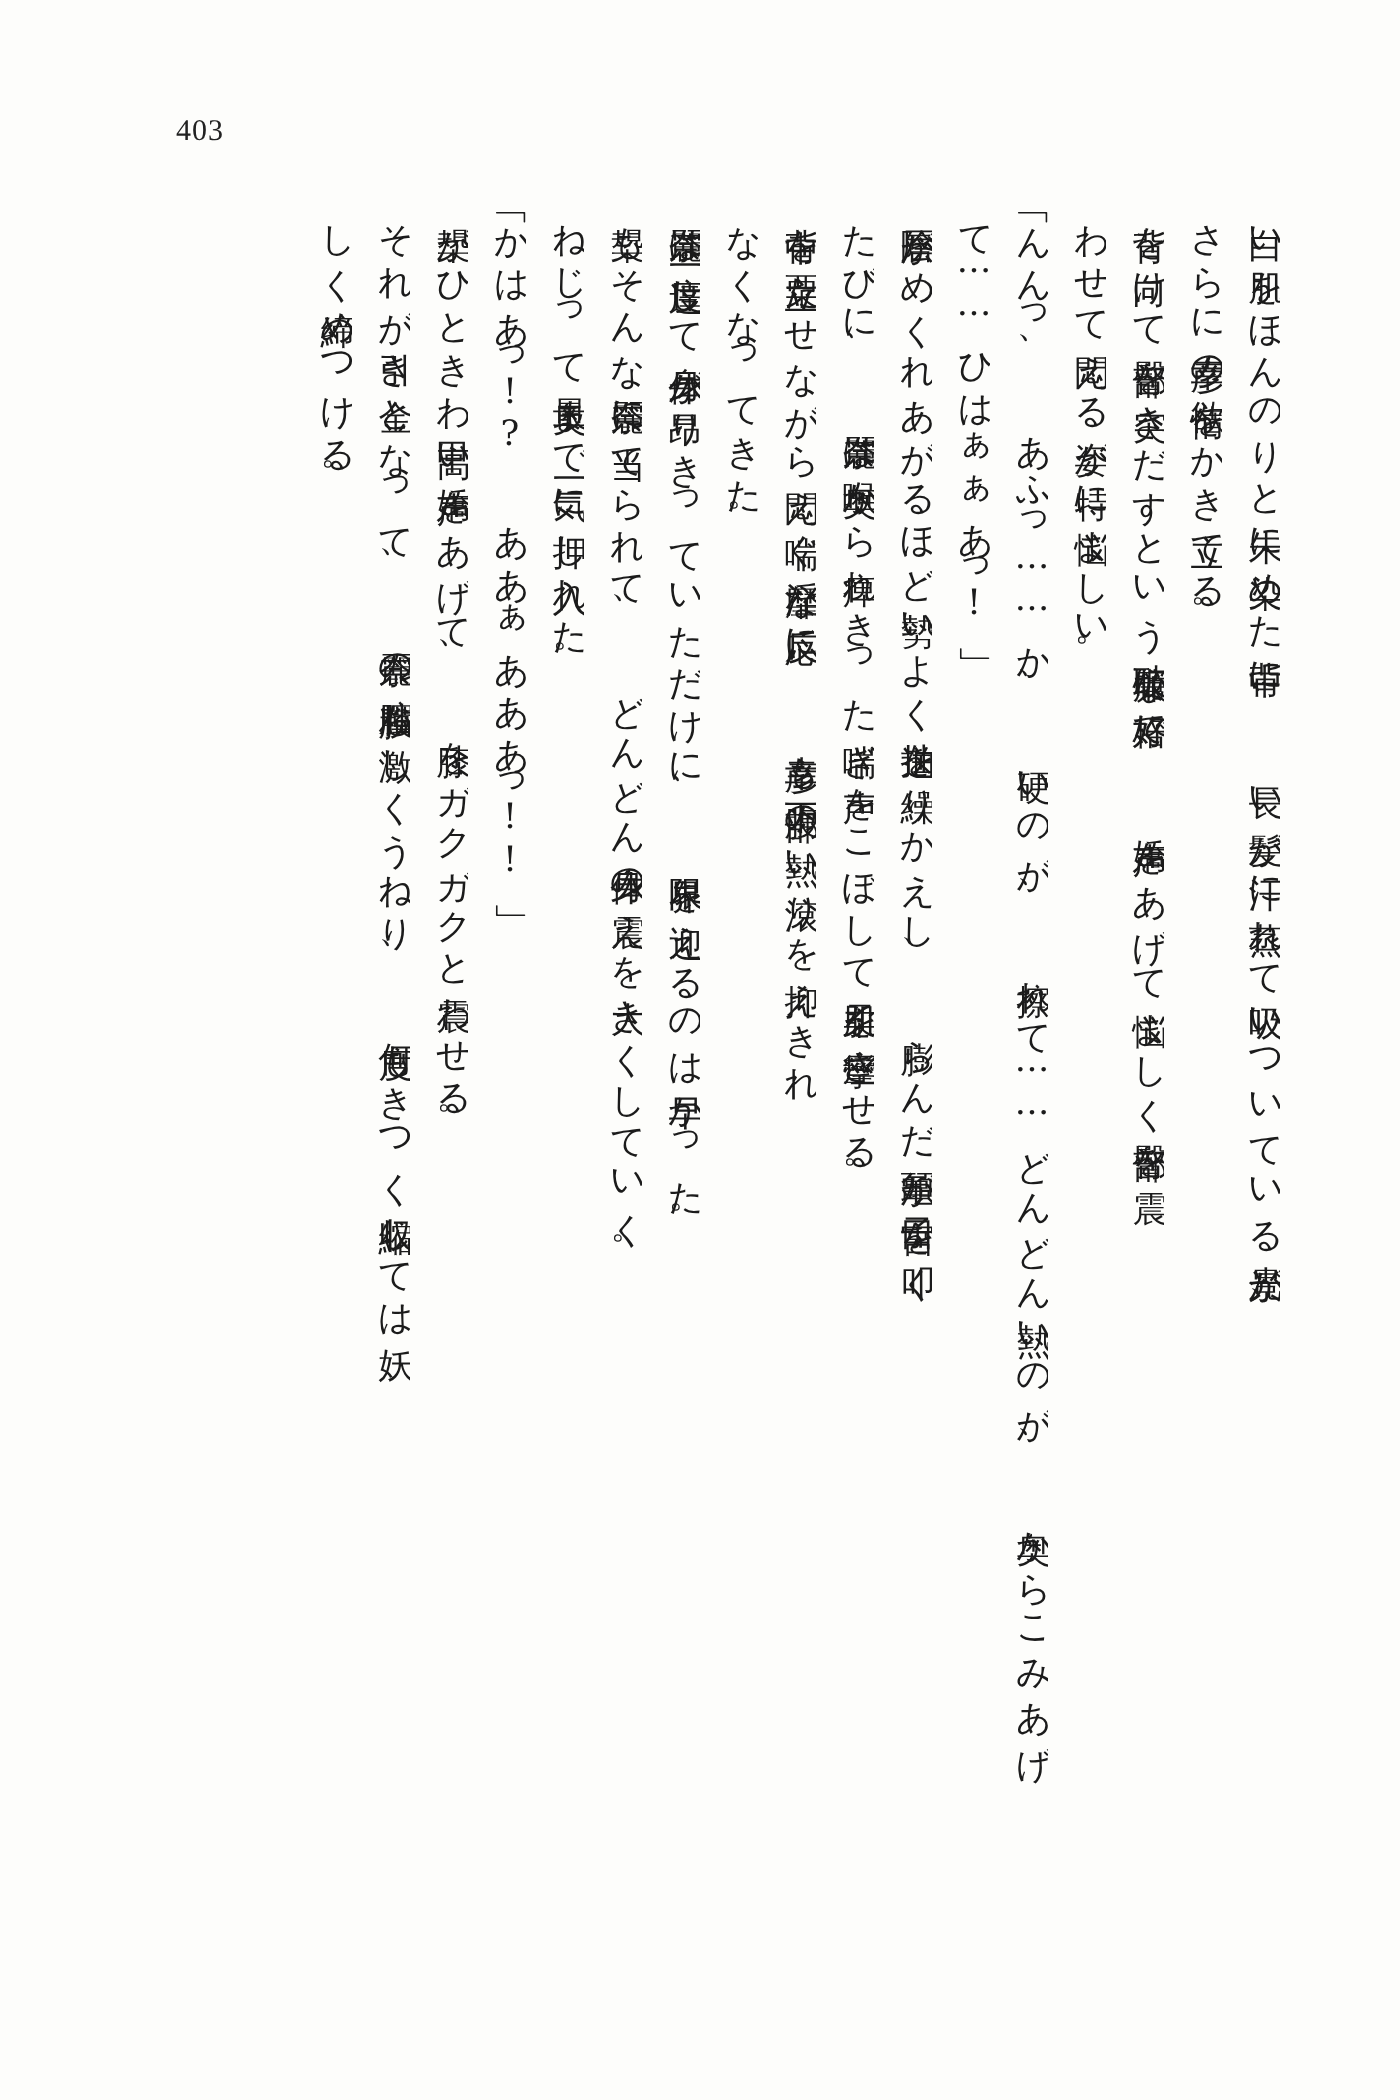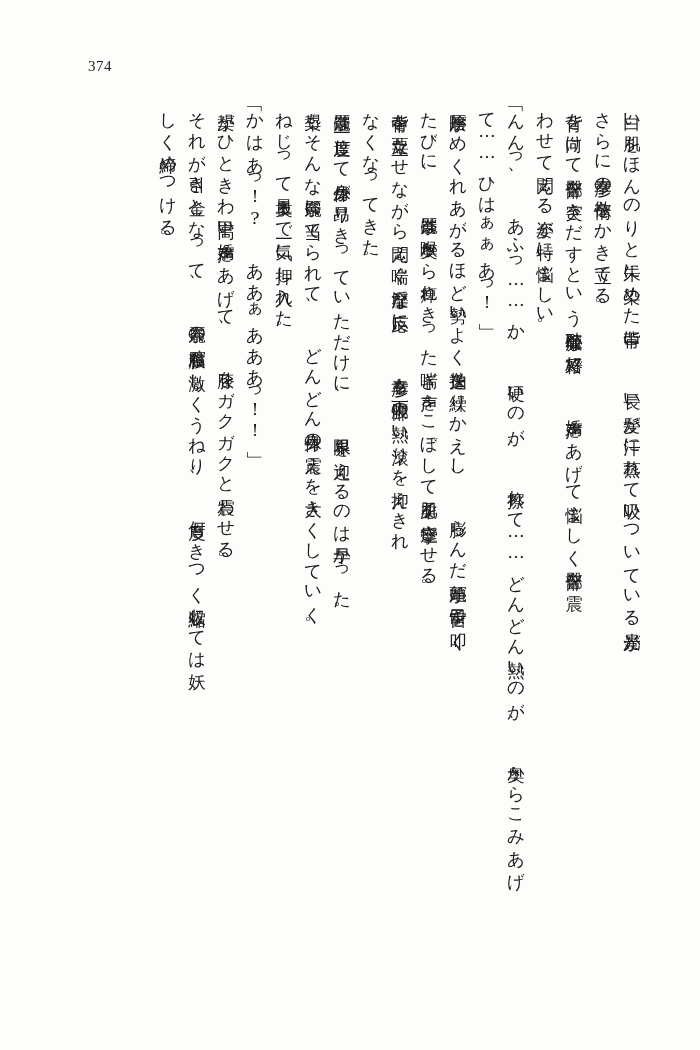--- a/index.html
+++ b/index.html
@@ -54,21 +54,21 @@
     font-family: "DejaVu Serif", "Liberation Serif", serif;
     white-space: pre;
     overflow: hidden;
   }
 </style>
 </head>
 <body>
 
 <div class="page">
 
-  <div class="page-number">374</div>
+  <div class="page-number">403</div>
 
   <div class="text-body">
     <div class="vline">白い肌をほんのりと朱に染めた背中に、 長い髪が汗に蒸れて吸いついている光景が、</div>
     <div class="vline">さらに幸彦の欲情をかき立てる。</div>
     <div class="vline">背を向けて臀部を突きだすという破廉恥な格好で、 嬌声をあげて悩ましく臀部を震</div>
     <div class="vline">わせて悶える姿が特に悩ましい。</div>
     <div class="vline">「んんっ、 あふっ……か、 硬いのが、 擦れて……どんどん熱いのが、 奥からこみあげ</div>
     <div class="vline">て……ひはぁぁあっ!」</div>
     <div class="vline">陰唇がめくれあがるほど勢いよく抽送を繰りかえし、 膨らんだ亀頭が子宮口を叩く</div>
     <div class="vline">たびに、 麗奈は喉奥から痺れきった喘ぎ声をこぼして柔肌を痙攣させる。</div>

